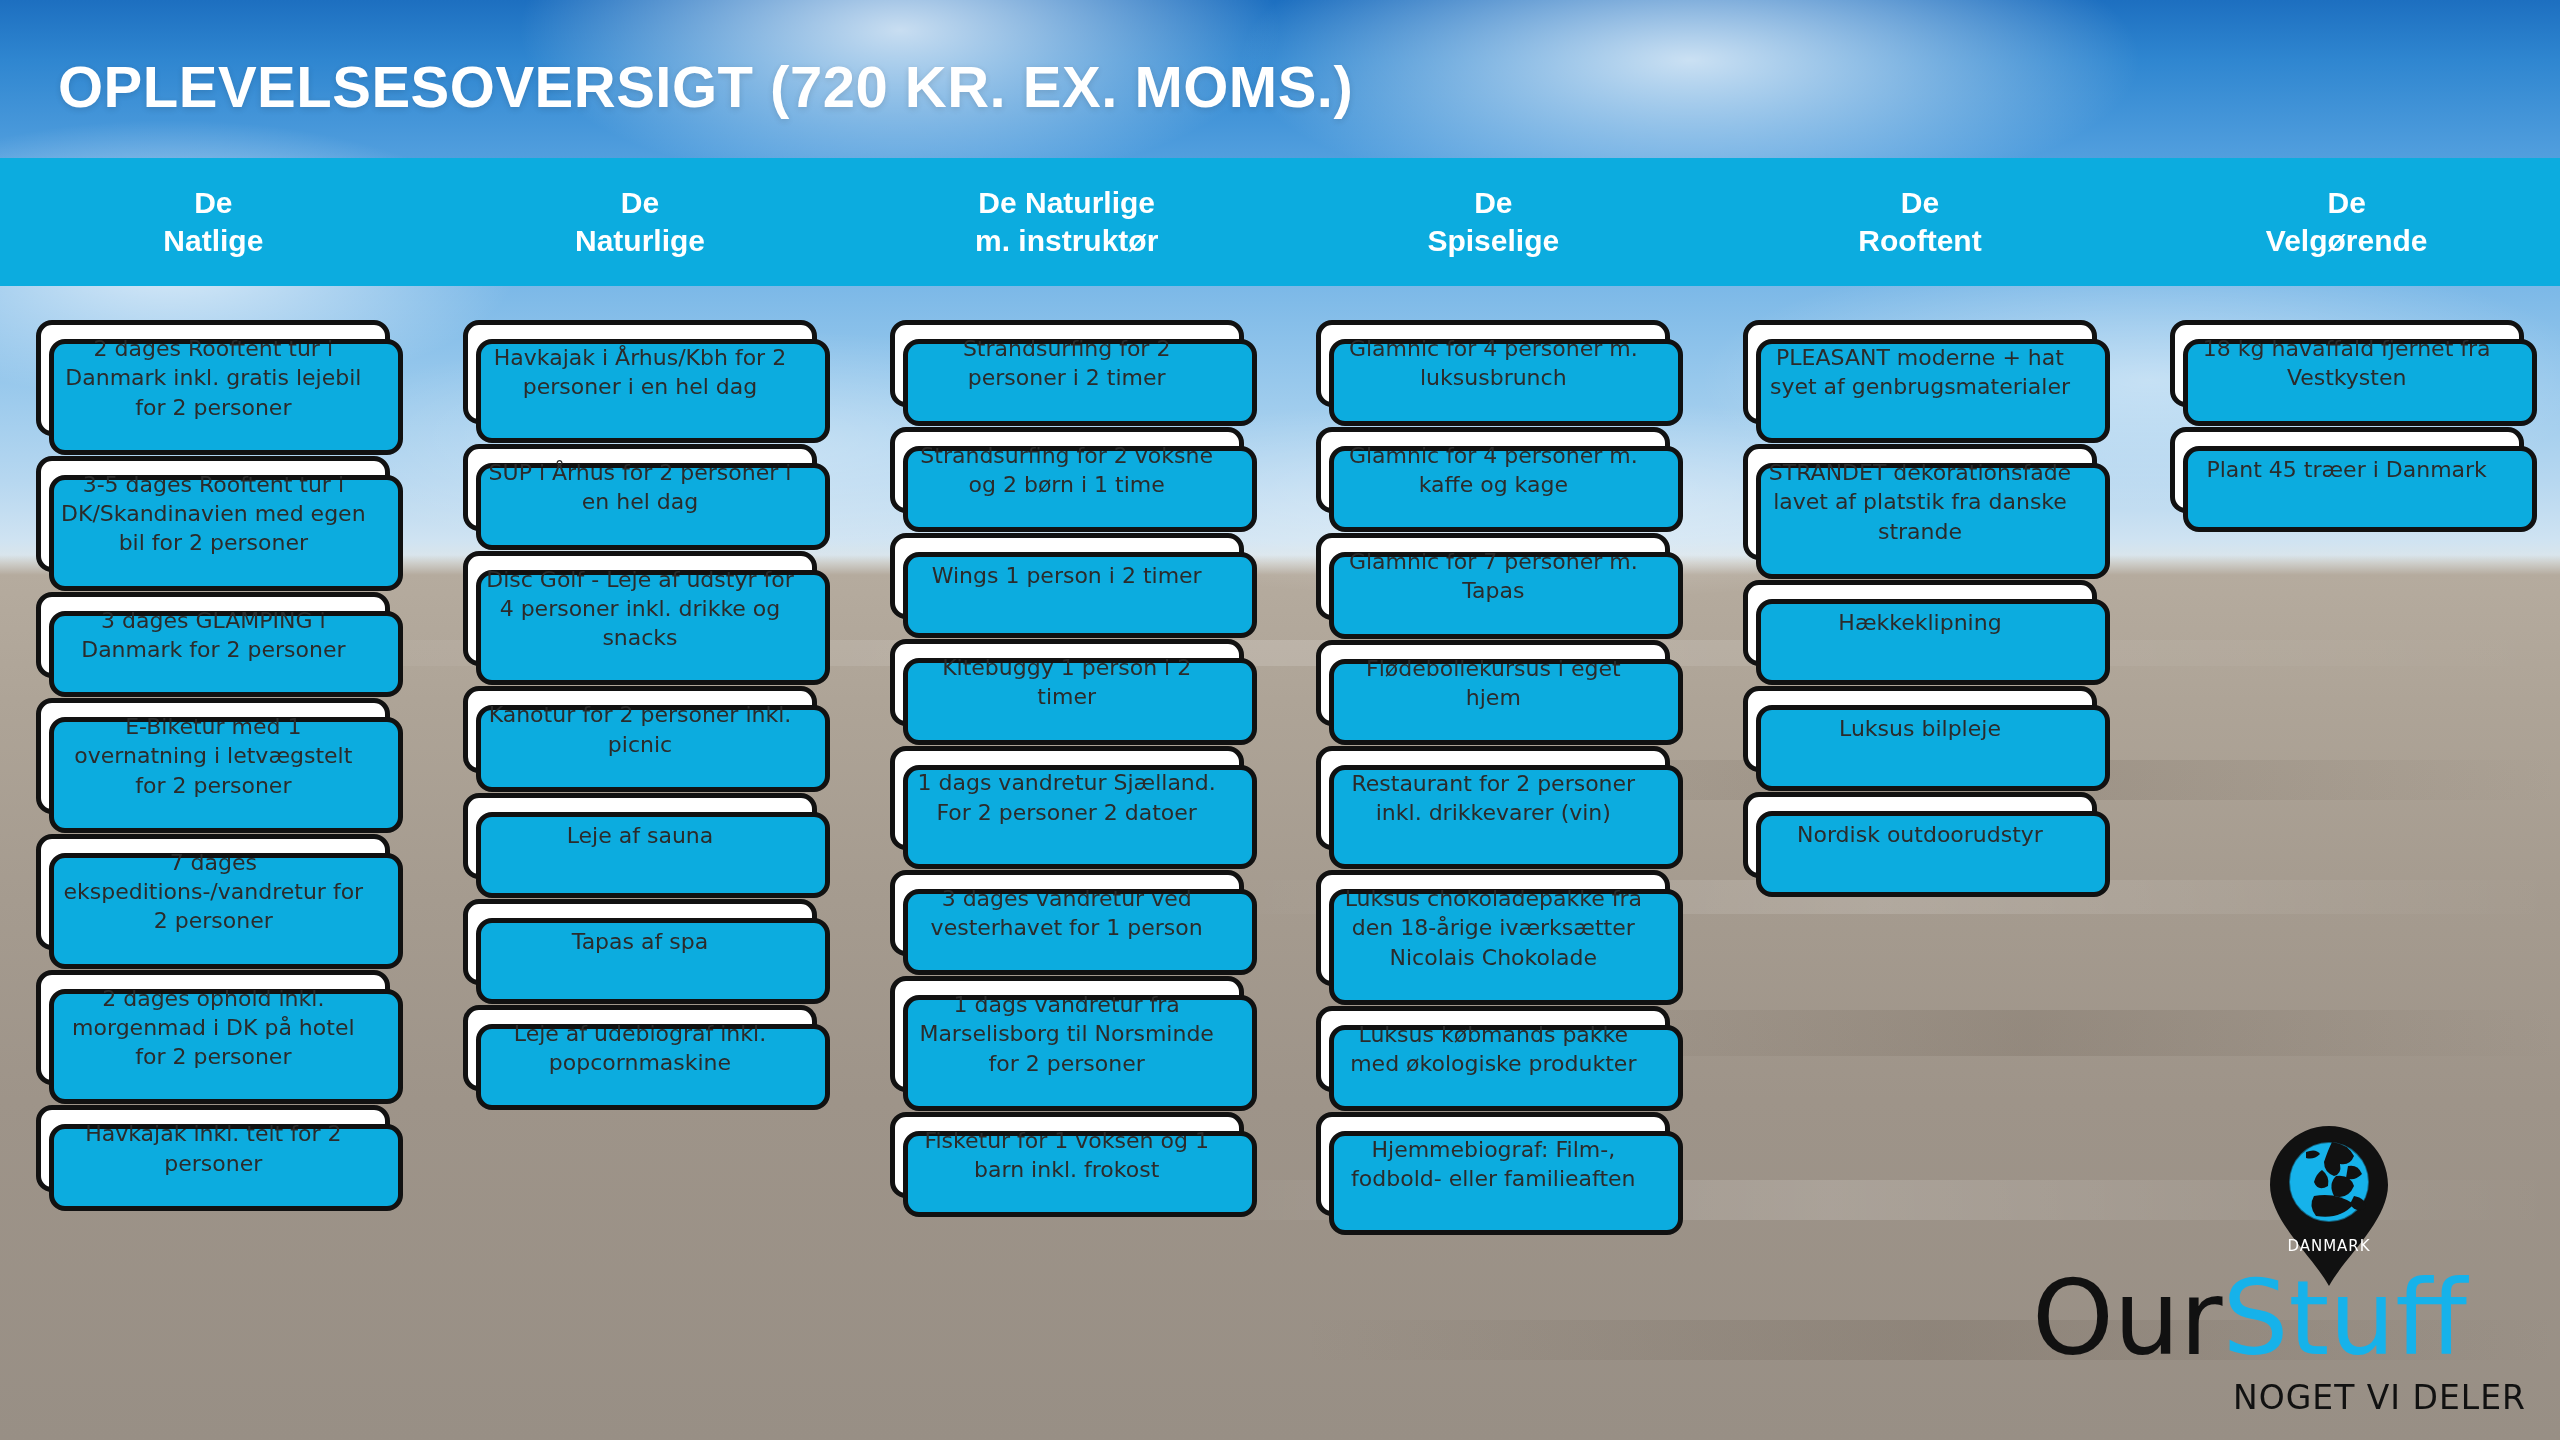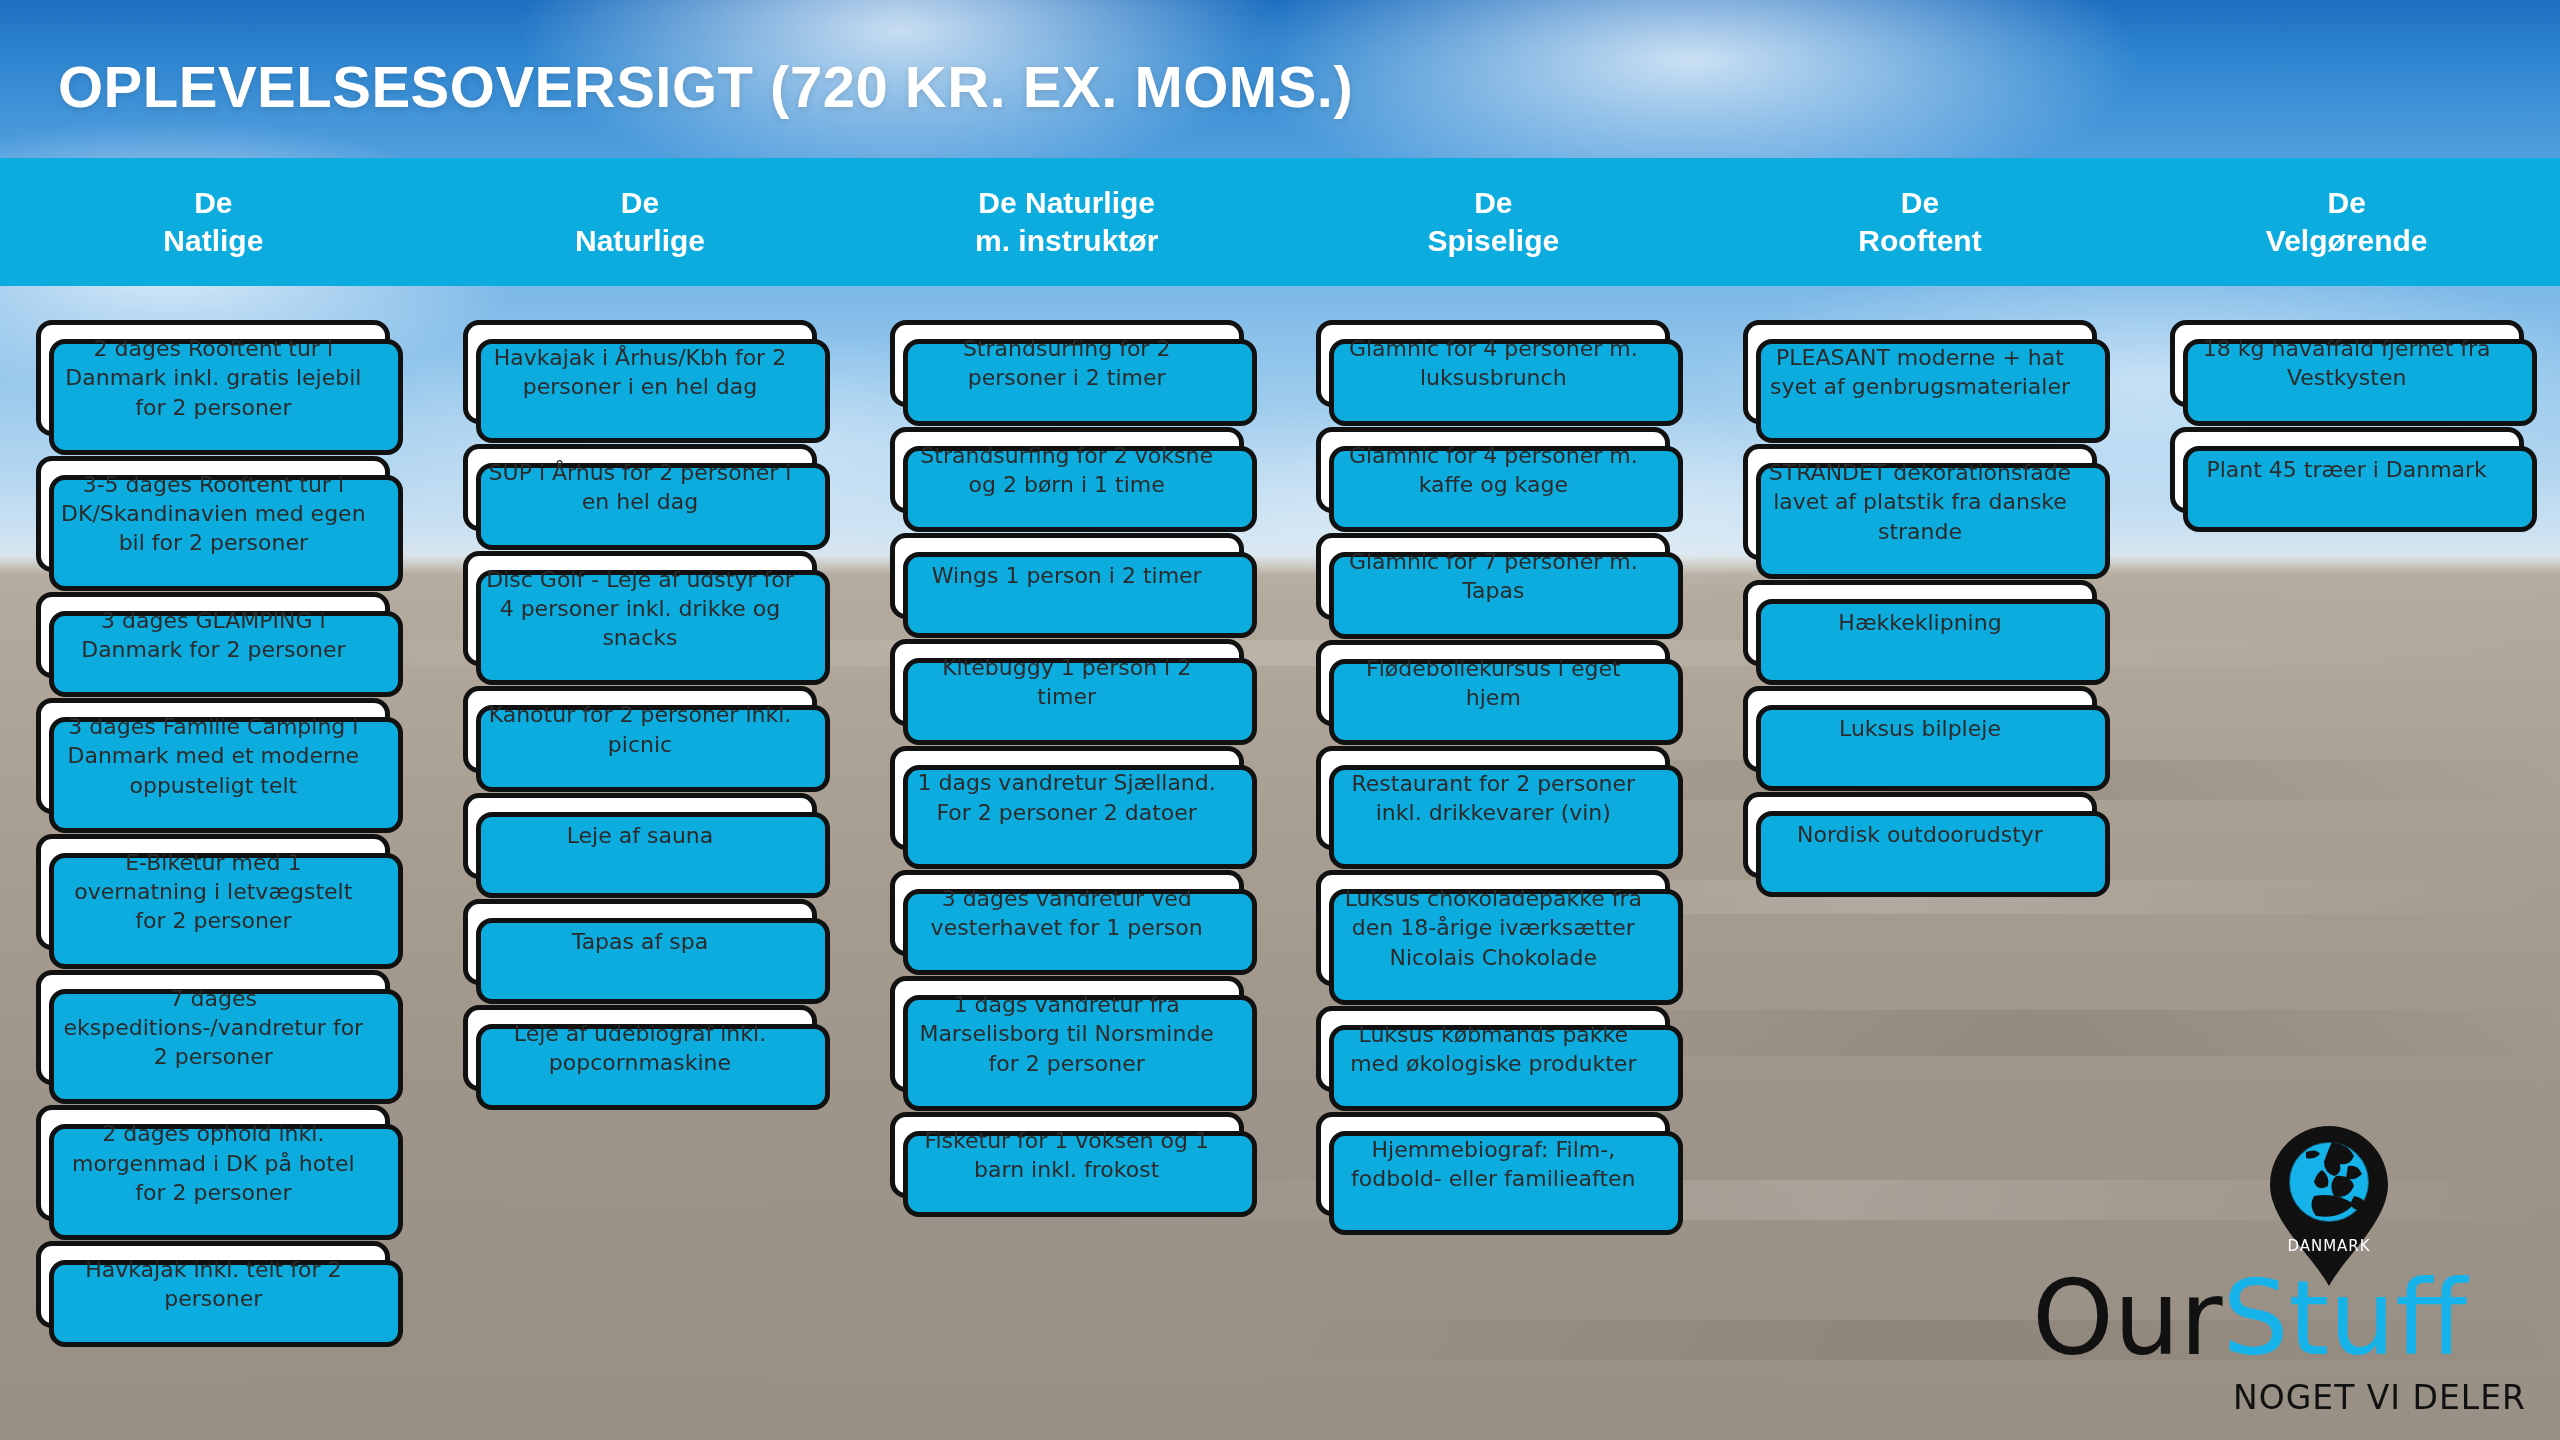--- a/index.html
+++ b/index.html
@@ -248,23 +248,20 @@
         <div class="card h3">
           <span class="txt">2 dages Rooftent tur i Danmark inkl. gratis lejebil for 2 personer</span>
         </div>
         <div class="card h3">
           <span class="txt">3-5 dages Rooftent tur i DK/Skandinavien med egen bil for 2 personer</span>
         </div>
         <div class="card">
           <span class="txt">3 dages GLAMPING i Danmark for 2 personer</span>
         </div>
         <div class="card h3">
-          <span class="txt">3 dages Familie Camping i Danmark med et moderne oppusteligt telt</span>
-        </div>
-        <div class="card h3">
           <span class="txt">E-Biketur med 1 overnatning i letvægstelt for 2 personer</span>
         </div>
         <div class="card">
           <span class="txt">7 dages ekspeditions-/vandretur for 2 personer</span>
         </div>
         <div class="card h3">
           <span class="txt">2 dages ophold inkl. morgenmad i DK på hotel for 2 personer</span>
         </div>
         <div class="card">
           <span class="txt">Havkajak inkl. telt for 2 personer</span>

